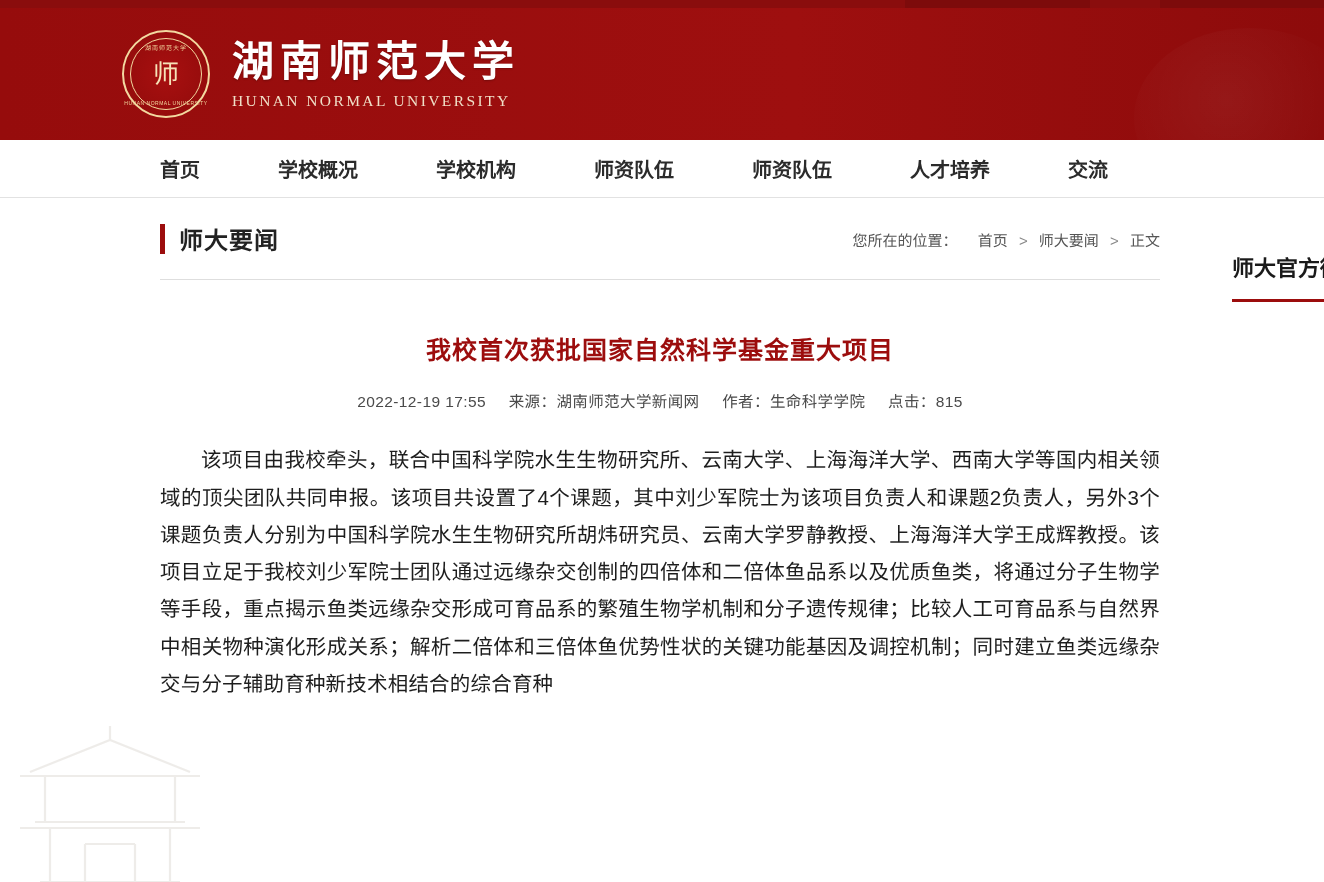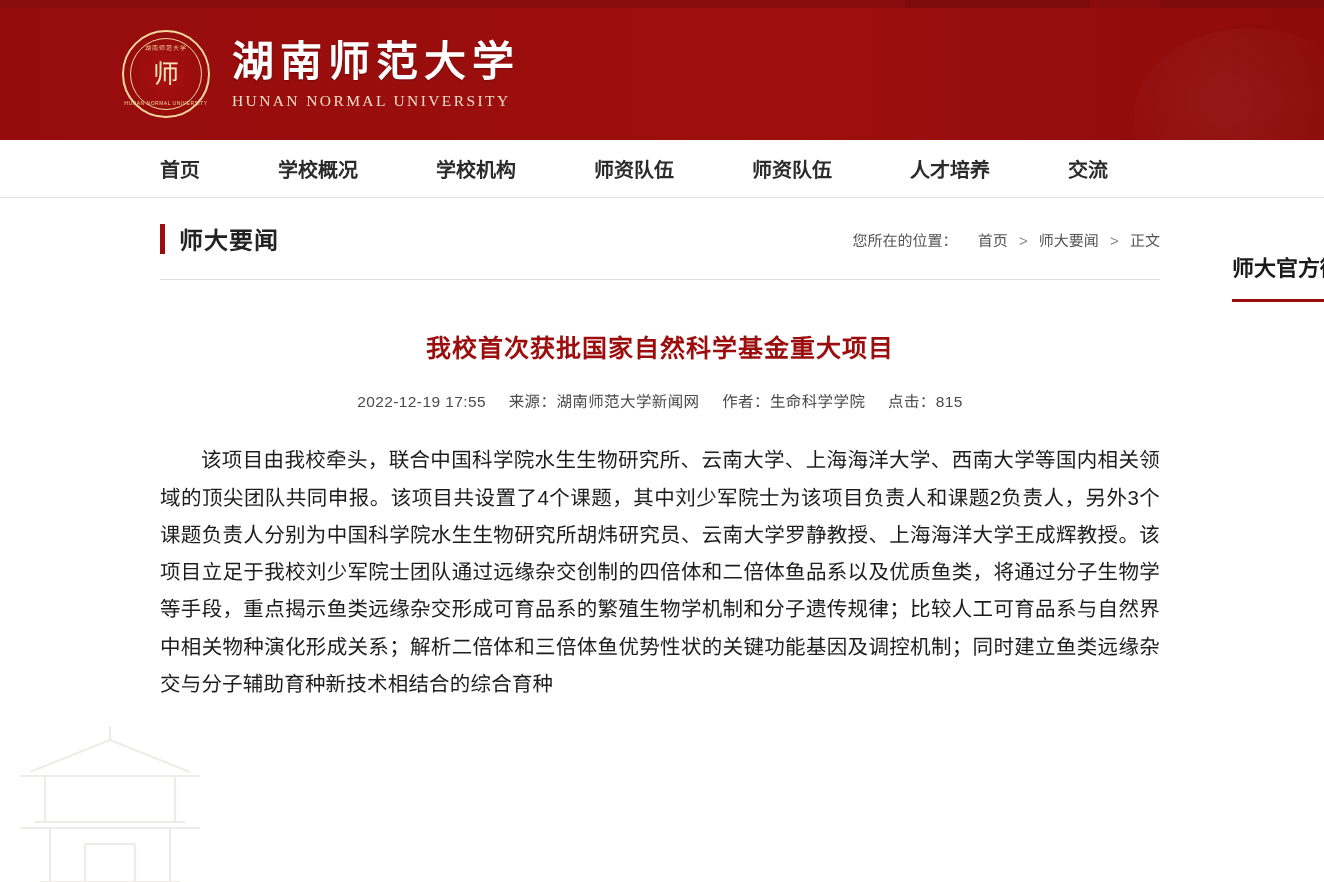--- a/index.html
+++ b/index.html
@@ -113,21 +113,21 @@
     font-size:15px; color:#555; white-space:nowrap;
   }
   .crumb .sep { margin:0 7px; color:#888; }
   .crumb .lbl { margin-right:16px; }
   .crumb a { color:#555; text-decoration:none; }
 
   .article { padding-top:38px; }
   .article-title {
     text-align:center; color:#9c0d0d; font-size:25px; font-weight:700;
     letter-spacing:1px; line-height:1.3;
-    font-family:Liberation Mono, monospace;
+    font-family:Liberation Serif, serif;
   }
   .article-meta {
     text-align:center; color:#4a4a4a; font-size:15.5px; margin-top:22px;
     letter-spacing:.4px;
   }
   .article-meta span { margin:0 9px; }
   .article-body {
     margin-top:30px; font-size:20.5px; color:#1d1d1d; line-height:1.82;
     text-align:justify; letter-spacing:.2px;
     font-family:"Liberation Sans","DejaVu Sans",sans-serif;

